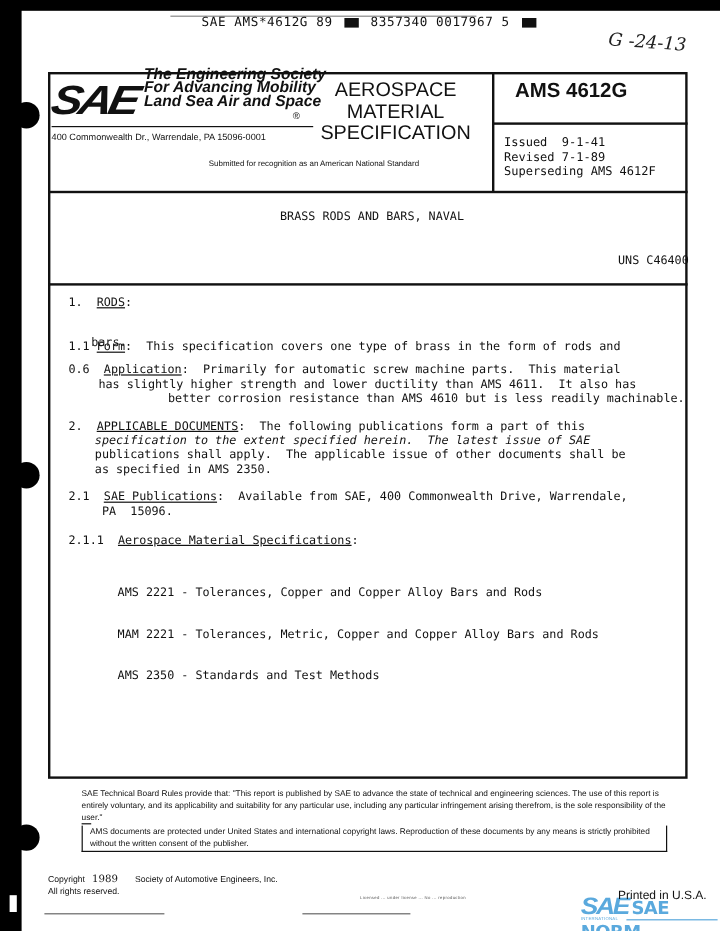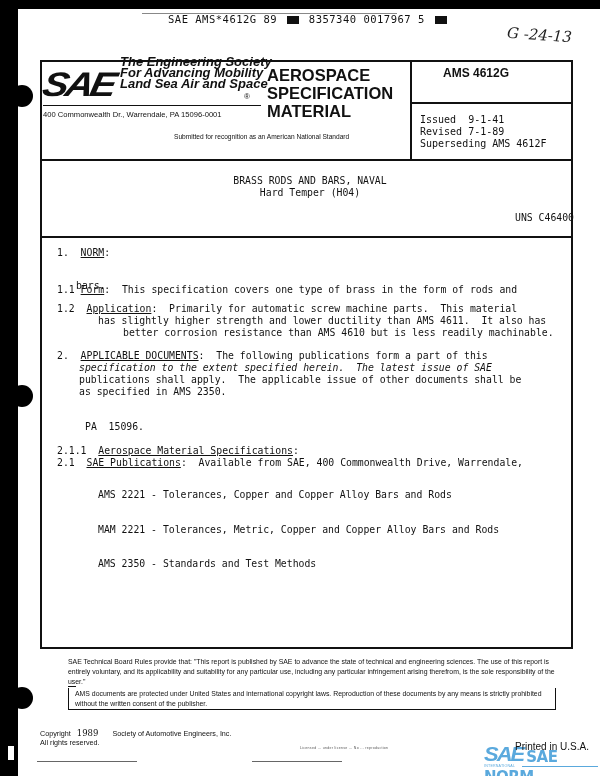--- a/index.html
+++ b/index.html
@@ -32,24 +32,24 @@
 
   
   #sae-logo {
     left:47px; top:67px; font-family:"Liberation Sans", sans-serif; font-weight:bold; font-style:italic;
     font-size:34px; letter-spacing:-3px; transform:skewX(-12deg) scaleX(1.15); transform-origin:left top; line-height:34px;
   }
   #society-lines { left:120px; top:56px; font-size:13px; font-style:italic; font-weight:bold; line-height:11px; }
   #reg-mark { left:244px; top:92px; font-size:8px; }
   #logo-rule { left:43px; top:105px; width:218px; border-top:1px solid #111; }
   #address { left:43px; top:110px; font-size:7.6px; white-space:nowrap; }
-  #spec-title { left:267px; top:66px; font-size:16.5px; font-weight:bold; line-height:18px; }
+  #spec-title { left:267px; top:66px; font-size:16.5px; font-weight:normal; line-height:18px;text-align:center; }
   #submitted { left:174px; top:133px; font-size:6.6px; white-space:nowrap; }
 
-  #ams-number { left:412px; top:66px; width:128px; text-align:center; font-size:12px; font-weight:bold; }
+  #ams-number { left:412px; top:66px; width:128px; text-align:center; font-size:17px; font-weight:bold; }
   #issued { left:420px; top:102px; font-size:10px; line-height:12px; white-space:pre; margin-top:12px; }
   #superseding { left:420px; top:138px; font-size:10px; white-space:nowrap; }
 
   
   #subject { left:190px; top:175px; width:240px; text-align:center; font-size:9.8px; line-height:11.5px; }
   #uns { left:515px; top:212px; font-size:9.8px; }
 
   
   .body-text { font-size:9.8px; line-height:11.5px; white-space:pre; }
   .u { text-decoration:underline; }
@@ -102,51 +102,50 @@
   <div>The Engineering Society</div>
   <div>For Advancing Mobility</div>
   <div>Land Sea Air and Space</div>
 </div>
 <div id="reg-mark" class="abs">®</div>
 <div id="logo-rule" class="abs"></div>
 <div id="address" class="abs">400 Commonwealth Dr., Warrendale, PA 15096-0001</div>
 
 <div id="spec-title" class="abs">
   <div>AEROSPACE</div>
+  <div>MATERIAL</div>
   <div>SPECIFICATION</div>
-  <div>MATERIAL</div>
 </div>
 <div id="submitted" class="abs">Submitted for recognition as an American National Standard</div>
 
 <div id="ams-number" class="abs">AMS 4612G</div>
 <div id="issued" class="abs mono"><span>Issued</span>  <span>9-1-41</span>
 <span>Revised</span> <span>7-1-89</span></div>
 <div id="superseding" class="abs mono">Superseding AMS 4612F</div>
 
 <div id="subject" class="abs mono">
   <div>BRASS RODS AND BARS, NAVAL</div>
-  <div>Hard Temper (H04)</div>
 </div>
 <div id="uns" class="abs mono">UNS C46400</div>
 
-<div class="abs mono body-text" style="left:57px; top:247px;"><span>1.</span>  <span class="u">NORM</span><span>:</span></div>
+<div class="abs mono body-text" style="left:57px; top:247px;"><span>1.</span>  <span class="u">RODS</span><span>:</span></div>
 
 <div class="abs mono body-text" style="left:57px; top:284px;"><span>1.1</span> <span class="u">Form</span><span>:  This specification covers one type of brass in the form of rods and</span></div>
 <div class="abs mono body-text" style="left:76px; top:280px;">bars.</div>
 
-<div class="abs mono body-text" style="left:57px; top:303px;"><span>1.2</span>  <span class="u">Application</span><span>:  Primarily for automatic screw machine parts.  This material</span></div>
-<div class="abs mono body-text" style="left:98px; top:315px;">has slightly higher strength and lower ductility than AMS 4611.  It also has</div>
-<div class="abs mono body-text" style="left:85px; top:327px;padding-left:38px;">better corrosion resistance than AMS 4610 but is less readily machinable.</div>
+<div class="abs mono body-text" style="left:57px; top:303px;"><span>0.6</span>  <span class="u">Application</span><span>:  Primarily for automatic screw machine parts.  This material</span></div>
+<div class="abs mono body-text" style="left:82px; top:315px;">has slightly higher strength and lower ductility than AMS 4611.  It also has</div>
+<div class="abs mono body-text" style="left:102px; top:327px;padding-left:38px;">better corrosion resistance than AMS 4610 but is less readily machinable.</div>
 
 <div class="abs mono body-text" style="left:57px; top:350px;"><span>2.</span>  <span class="u">APPLICABLE DOCUMENTS</span><span>:  The following publications form a part of this</span></div>
 <div class="abs mono body-text" style="left:79px; top:362px;font-style:italic;">specification to the extent specified herein.  The latest issue of SAE</div>
 <div class="abs mono body-text" style="left:79px; top:374px;">publications shall apply.  The applicable issue of other documents shall be</div>
 <div class="abs mono body-text" style="left:79px; top:386px;">as specified in AMS 2350.</div>
 
-<div class="abs mono body-text" style="left:57px; top:409px;margin-top:48px;"><span>2.1</span>  <span class="u">SAE Publications</span><span>:  Available from SAE, 400 Commonwealth Drive, Warrendale,</span></div>
+<div class="abs mono body-text" style="left:57px; top:409px;"><span>2.1</span>  <span class="u">SAE Publications</span><span>:  Available from SAE, 400 Commonwealth Drive, Warrendale,</span></div>
 <div class="abs mono body-text" style="left:85px; top:421px;">PA  15096.</div>
 
 <div class="abs mono body-text" style="left:57px; top:445px;"><span>2.1.1</span>  <span class="u">Aerospace Material Specifications</span><span>:</span></div>
 
 <div class="abs mono body-text" style="left:98px; top:466px;">
   <div>AMS 2221 - Tolerances, Copper and Copper Alloy Bars and Rods</div>
   <div>MAM 2221 - Tolerances, Metric, Copper and Copper Alloy Bars and Rods</div>
   <div>AMS 2350 - Standards and Test Methods</div>
 </div>
 

